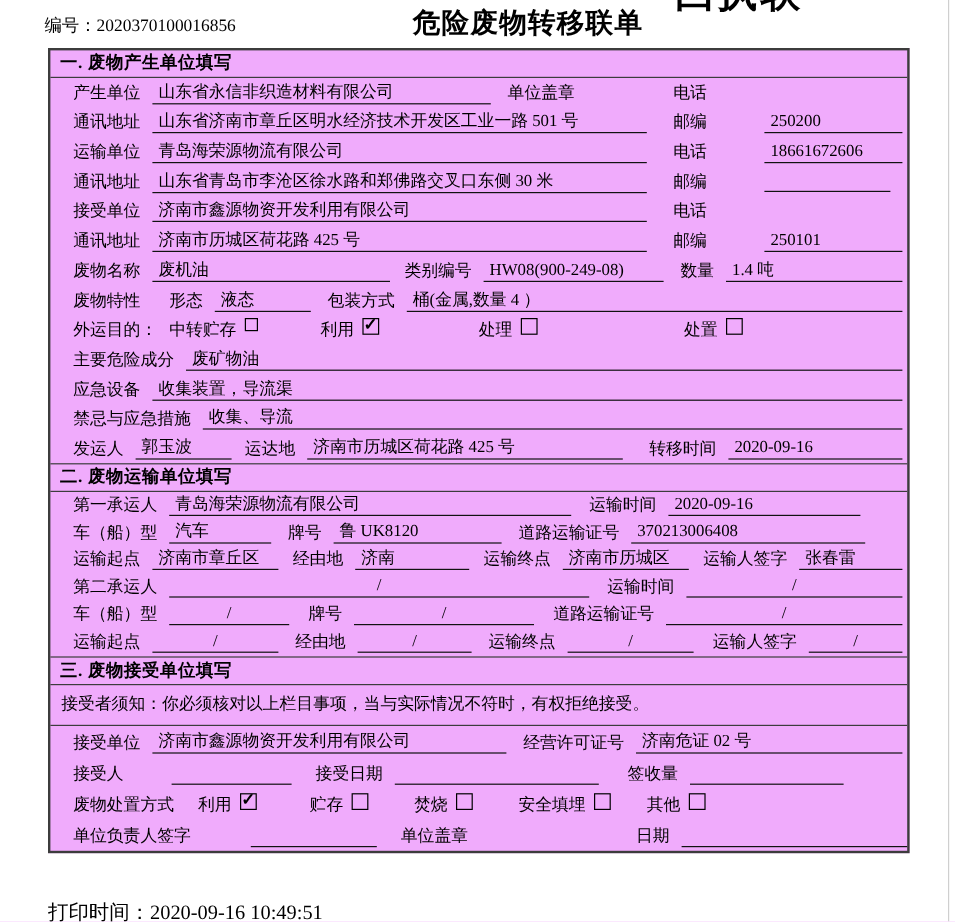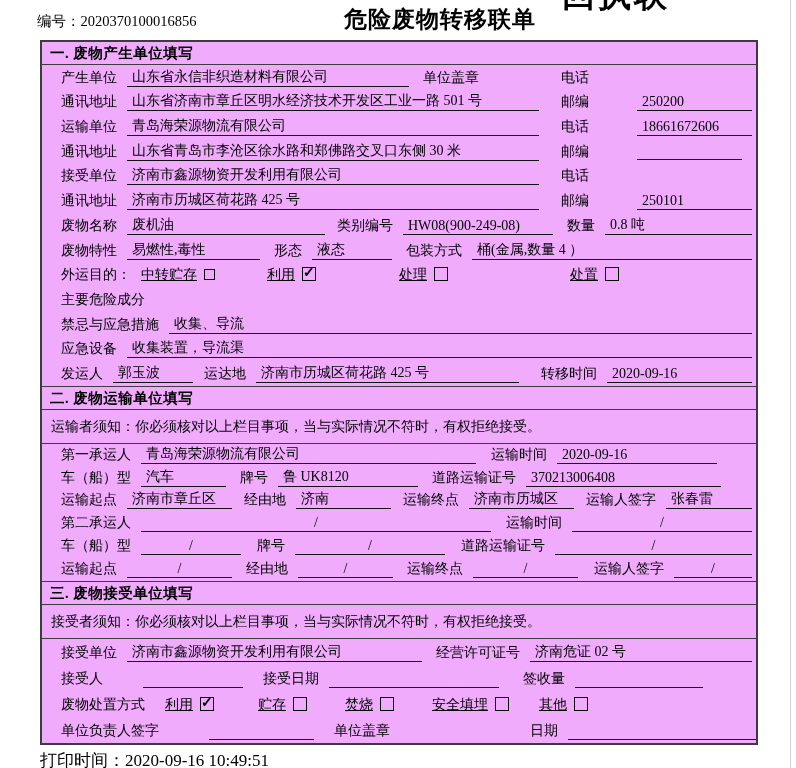--- a/index.html
+++ b/index.html
@@ -35,21 +35,21 @@
   .lbl{margin-right:10px;flex:0 0 auto;margin-left:11px;}
   .val{border-bottom:1px solid #111;padding:0 5px;flex:0 0 auto;box-sizing:border-box;
     min-height:17px;overflow:hidden;}
   .val.fill{flex:1 1 auto;}
   .val.c{text-align:center;}
   .rgroup{display:flex;flex:0 0 202px;margin-left:auto;align-items:center;gap:40px;}
   .rgroup .lbl{margin-right:8px;}
   .rgroup .val{flex:1 1 auto;}
 
   
-  .cbg{display:flex;align-items:center;flex:0 0 auto;text-decoration:underline;}
+  .cbg{display:flex;align-items:flex-start;flex:0 0 auto;}
   .cb{display:inline-block;width:12px;height:12px;border:1.3px solid #000;
     margin-left:7px;position:relative;flex:0 0 auto;top:-1px;}
   .cb.small{width:9px;height:9px;}
   .cb.checked::after{content:"\2713";position:absolute;left:0;top:-4px;
     font-size:14px;font-weight:bold;}
 
   .print-line{position:absolute;left:40px;top:749px;font-size:17px;white-space:nowrap;}
 </style>
 </head>
 <body>
@@ -121,26 +121,25 @@
           <span class="val">250101</span>
         </span>
       </div>
 
       <div class="row">
         <span class="lbl">废物名称</span>
         <span class="val" style="width:198px">废机油</span>
         <span class="lbl" style="margin-left:12px">类别编号</span>
         <span class="val" style="width:150px">HW08(900-249-08)</span>
         <span class="lbl" style="margin-left:14px">数量</span>
-        <span class="val fill">0.8 吨</span>
+        <span class="val fill">1.4 吨</span>
       </div>
 
       <div class="row">
         <span class="lbl">废物特性</span>
-        <span class="val" style="width:133px">易燃性,毒性</span>
         <span class="lbl" style="margin-left:14px">形态</span>
         <span class="val" style="width:80px">液态</span>
         <span class="lbl" style="margin-left:14px">包装方式</span>
         <span class="val fill">桶(金属,数量  4 ）</span>
       </div>
 
       <div class="row">
         <span class="lbl">外运目的：</span>
         <span class="cbg">
           <span>中转贮存</span>
@@ -155,45 +154,45 @@
           <span class="cb"></span>
         </span>
         <span class="cbg" style="margin-left:122px">
           <span>处置</span>
           <span class="cb"></span>
         </span>
       </div>
 
       <div class="row">
         <span class="lbl">主要危险成分</span>
+        <span class="val fill">废矿物油</span>
+      </div>
+
+      <div class="row">
+        <span class="lbl">应急设备</span>
+        <span class="val fill">收集装置，导流渠</span>
       </div>
 
       <div class="row">
         <span class="lbl">禁忌与应急措施</span>
         <span class="val fill">收集、导流</span>
-      </div>
-
-      <div class="row">
-        <span class="lbl">应急设备</span>
-        <span class="val fill">收集装置，导流渠</span>
       </div>
 
       <div class="row">
         <span class="lbl">发运人</span>
         <span class="val" style="width:80px">郭玉波</span>
         <span class="lbl" style="">运达地</span>
         <span class="val" style="width:263px">济南市历城区荷花路 425 号</span>
         <span class="lbl" style="margin-left:22px">转移时间</span>
         <span class="val fill">2020-09-16</span>
       </div>
     </div>
 
     <div class="section s2">
       <div class="sec-header">二. 废物运输单位填写</div>
-      <div class="notice">运输者须知：你必须核对以上栏目事项，当与实际情况不符时，有权拒绝接受。</div>
 
       <div class="row">
         <span class="lbl">第一承运人</span>
         <span class="val" style="width:335px">青岛海荣源物流有限公司</span>
         <span class="lbl" style="margin-left:15px">运输时间</span>
         <span class="val" style="width:160px">2020-09-16</span>
       </div>
 
       <div class="row">
         <span class="lbl">车（船）型</span>

